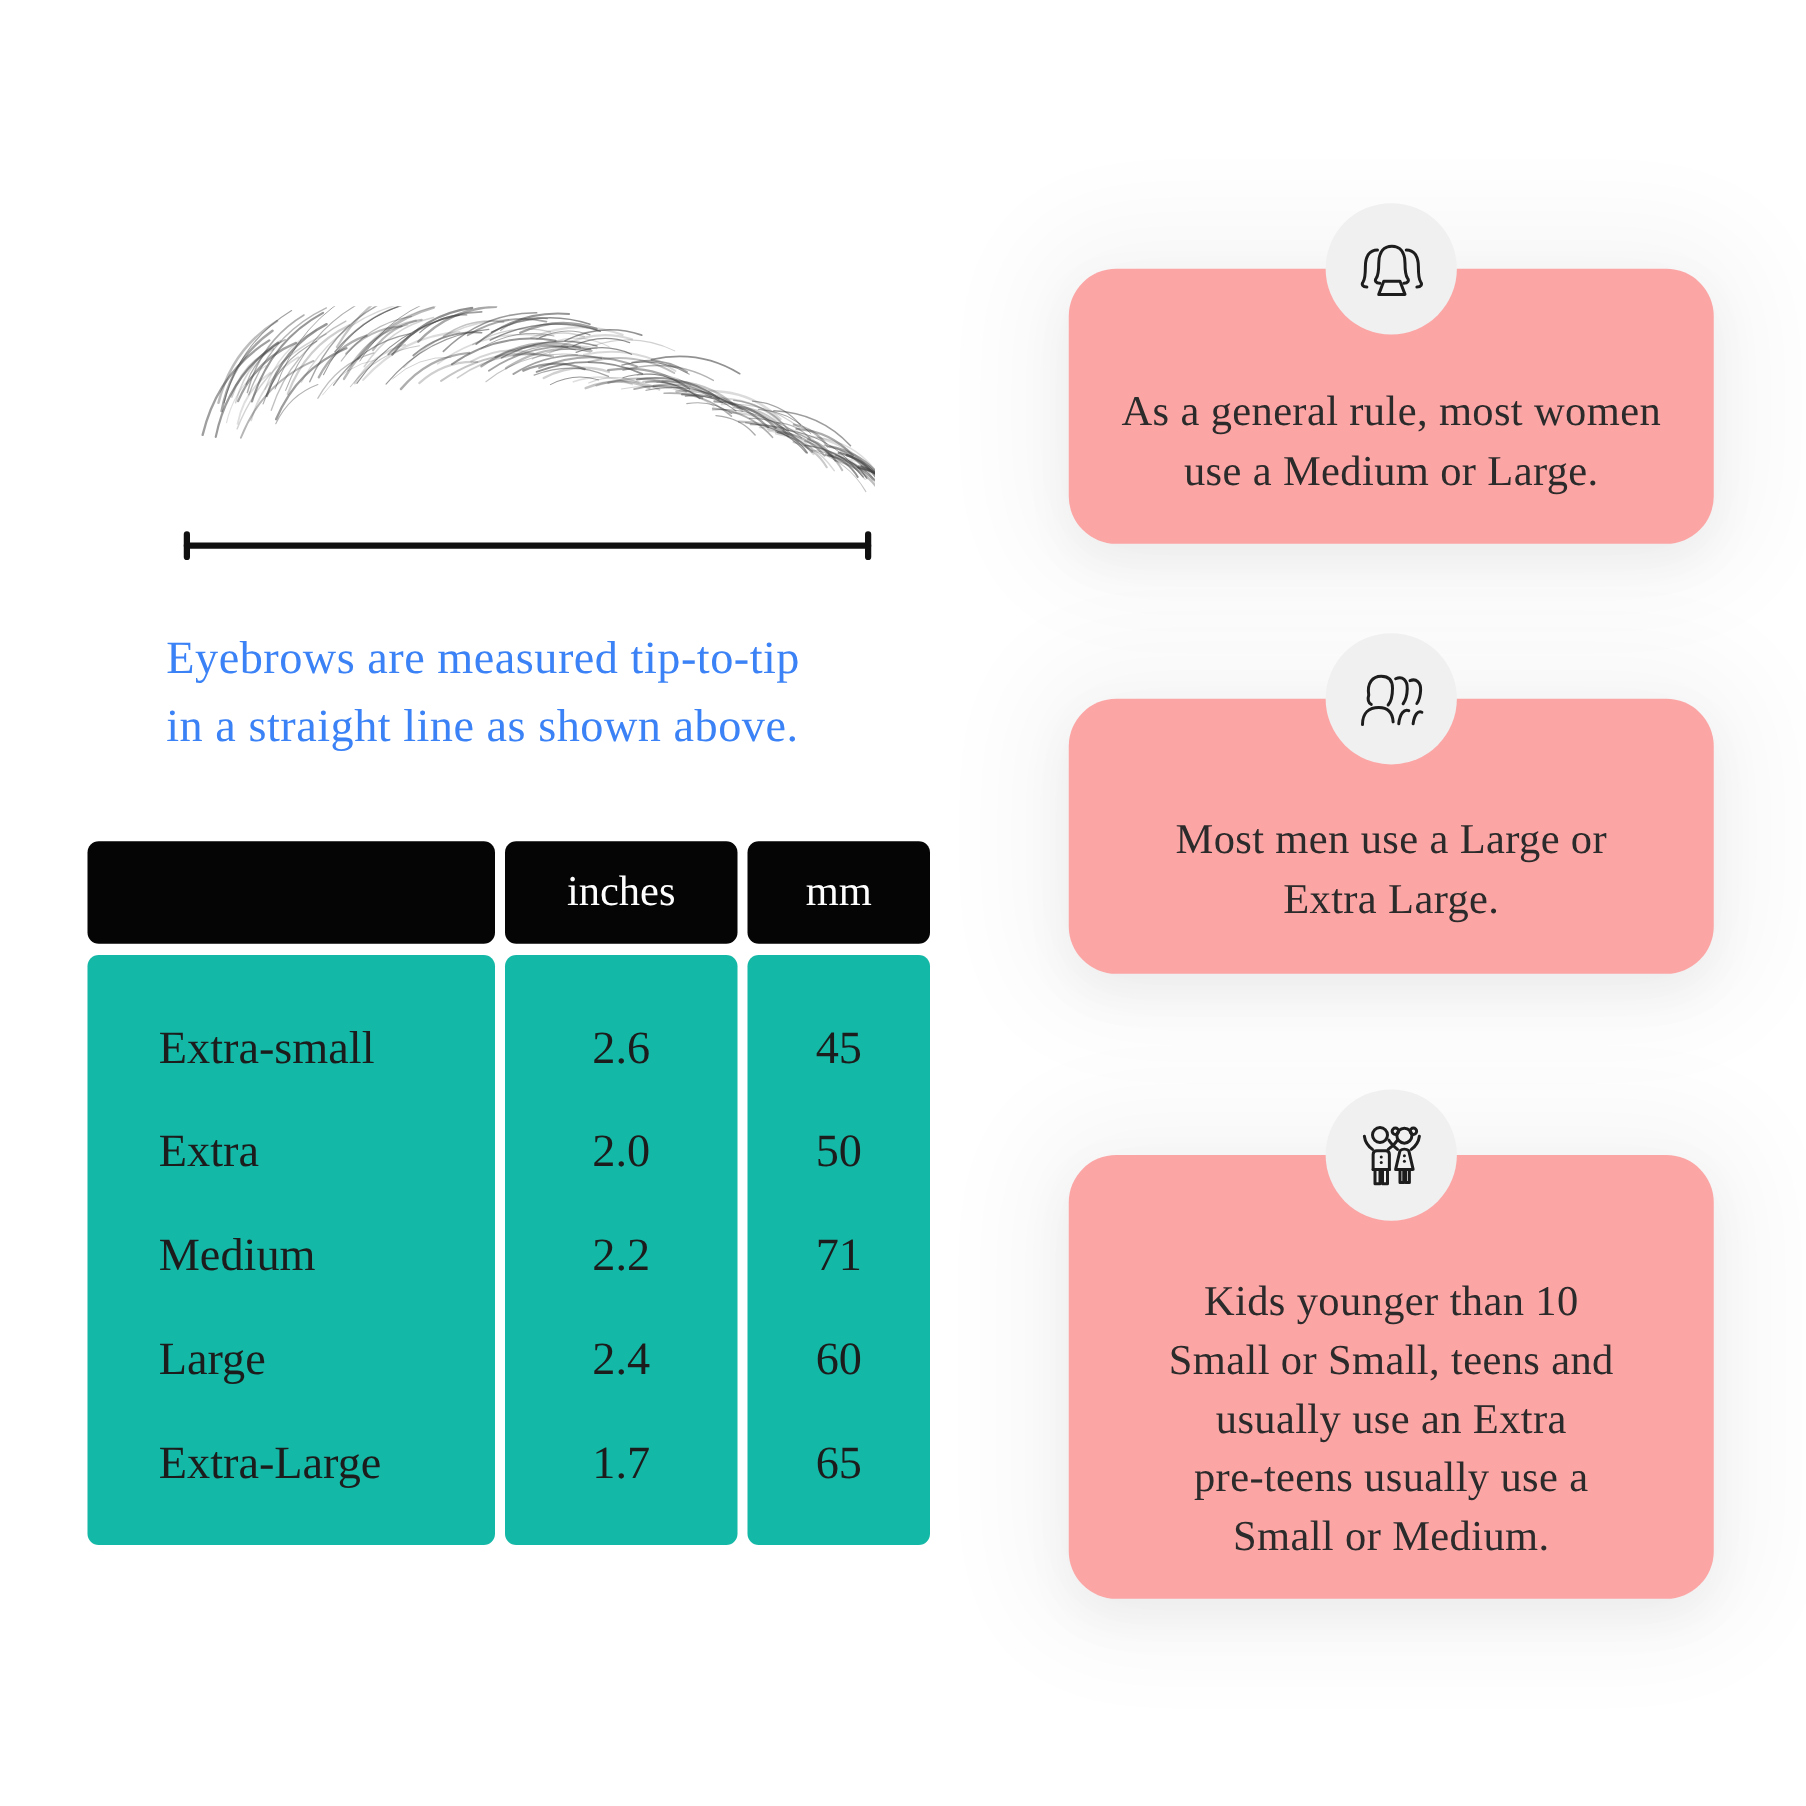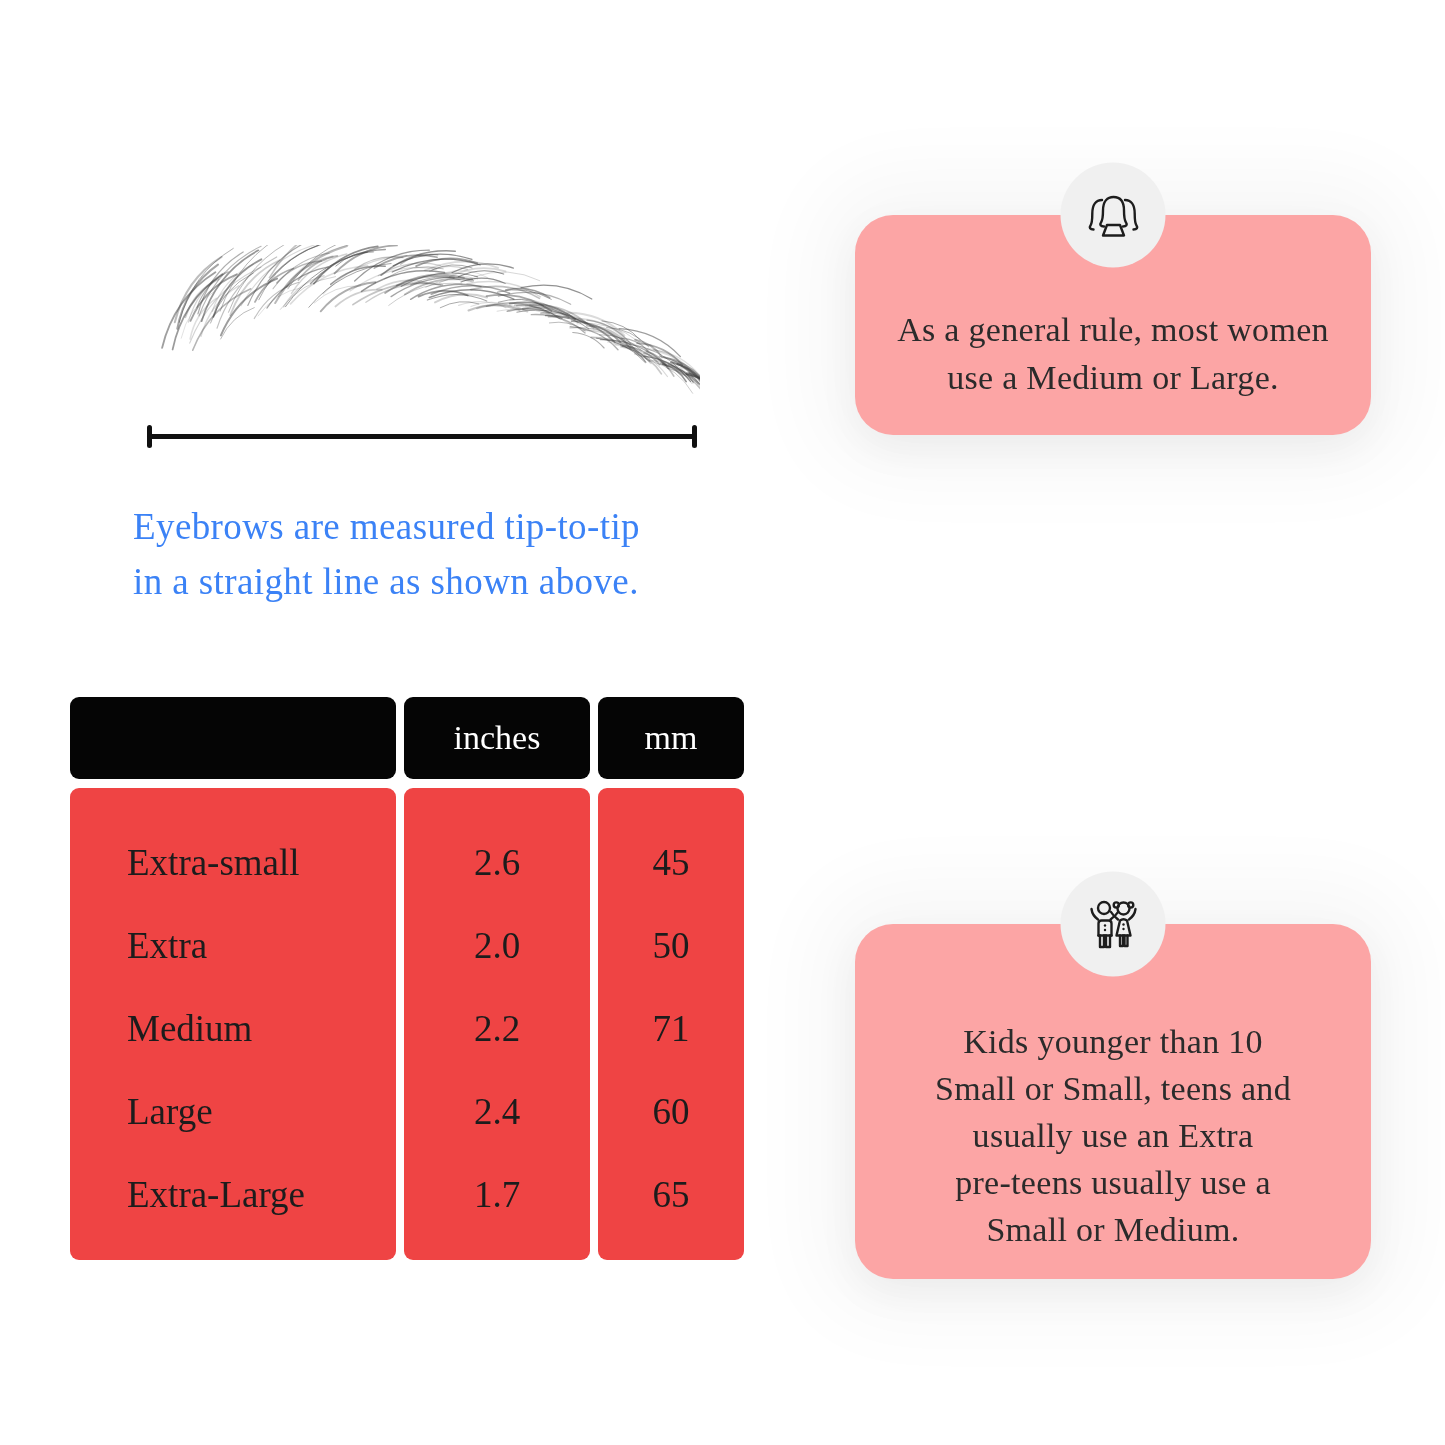--- a/index.html
+++ b/index.html
@@ -29,29 +29,29 @@
   .measure-line::before { left: 0; }
   .measure-line::after { right: 0; }
 
   .caption {
     position: absolute; left: 133px; top: 499px;
     font-size: 37px; line-height: 55px; letter-spacing: 0.4px; color: #3b82f6;
   }
   .caption span { display: block; }
 
   
-  .size-table { position: absolute; left: 70px; top: 697px; width: 710px; }
+  .size-table { position: absolute; left: 70px; top: 673px; width: 710px; }
   .thead { display: flex; gap: 8px; }
   .th {
     background: #050505; color: #ffffff; height: 82px; border-radius: 9px;
     display: flex; align-items: center; justify-content: center; font-size: 34px;
   }
   .w1 { width: 326px; } .w2 { width: 186px; } .w3 { width: 146px; }
   .tbody { display: flex; gap: 8px; margin-top: 9px; }
-  .tcol { background: #ef4444; border-radius: 9px; padding: 33px 0 24px 0; }
+  .tcol { background: #14b8a6; border-radius: 9px; padding: 33px 0 24px 0; }
   .tcell { height: 83px; display: flex; align-items: center; font-size: 37px; color: #1c1c1c; }
   .tcol.first .tcell { padding-left: 57px; }
   .tcol.num .tcell { justify-content: center; }
 
   
   .card {
     position: absolute; left: 855px; width: 516px; background: #fca5a5;
     border-radius: 38px;
     box-shadow: 0 14px 40px rgba(0,0,0,0.05), 0 0 80px 40px rgba(0,0,0,0.035);
   }
@@ -313,20 +313,36 @@
         <path d="M 23.5,35 C 20,35 19,33 20.5,31 C 22.5,28 22.5,23 22.5,19 C 22.5,9.5 27,5.5 33,5.5 C 39,5.5 43.5,9.5 43.5,19 C 43.5,23 43.5,28 45.5,31 C 47,33 46,35 42.5,35"></path>
         <path d="M 22.5,44 L 26.5,33.5 L 39.5,33.5 L 43.5,44 Z"></path>
       </svg>
     </div>
     <p class="card-text">
       <span>As a general rule, most women</span>
       <span>use a Medium or Large.</span>
     </p>
   </div>
 
+  <div class="card c2">
+    <div class="badge">
+      <svg class="icon-svg" width="66" height="48" viewBox="0 0 66 48">
+        <path d="M 16.5,28 C 14,27 13.5,23.5 14.5,20.5 C 13,11 17.5,5.5 24.5,5.5 C 30.5,5.5 33.5,9 33.5,15 C 33.5,20.5 32.5,25.5 30,28.5"></path>
+        <path d="M 9.5,44 C 9.5,34.5 15,30.5 22.5,30.5 C 29,30.5 33.5,34 34,42"></path>
+        <path d="M 36,7.5 C 41.5,5 45.5,8.5 45.3,15.5 C 45.2,20.5 44.2,24.5 42,27.5"></path>
+        <path d="M 38.5,43.5 C 39.5,35 43,31.5 46.5,33"></path>
+        <path d="M 47.5,9 C 52.5,7 56.2,10.5 56,16.5 C 55.8,21 55,24.5 53,27.3"></path>
+        <path d="M 50,43.5 C 51,36 54,32.8 57,34.3"></path>
+      </svg>
+    </div>
+    <p class="card-text">
+      <span>Most men use a Large or</span>
+      <span>Extra Large.</span>
+    </p>
+  </div>
 
   <div class="card c3">
     <div class="badge">
       <svg class="icon-svg" width="66" height="54" viewBox="0 0 66 54">
         <circle cx="23.5" cy="10.5" r="6"></circle>
         <path d="M 17.5,22 C 14,19.5 11.5,15.5 11,11.5"></path>
         <path d="M 30,22 C 33.5,19.5 36,17 37.5,14.5"></path>
         <path d="M 18,38 L 18,26 C 18,24 19,23 21,23 L 28,23 C 30,23 31,24 31,26 L 31,38"></path>
         <path d="M 18,38 L 31,38"></path>
         <path d="M 19.5,38 L 19.5,49.5 L 23.5,49.5 L 23.5,38"></path>

